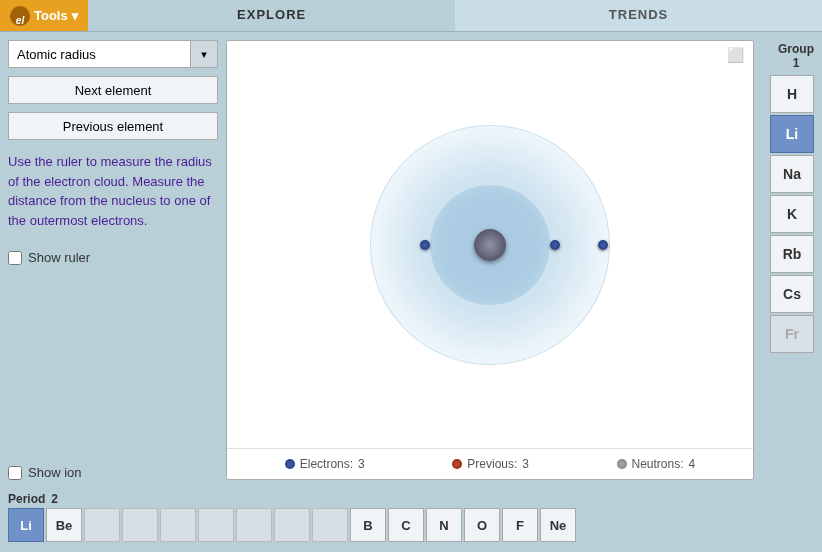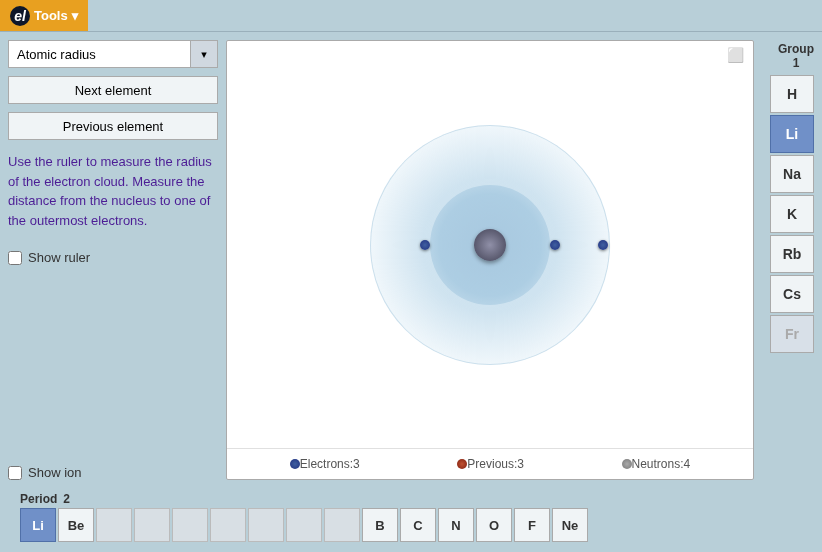--- a/index.html
+++ b/index.html
@@ -29,26 +29,26 @@
       padding: 0 10px;
       cursor: pointer;
       font-size: 13px;
       font-weight: bold;
       color: #fff;
       gap: 4px;
     }
     .tools-logo {
       width: 20px;
       height: 20px;
-      background: #0f172a;
-      border-radius: 50%;
-      display: flex;
-      align-items: center;
-      justify-content: center;
-      font-size: 14px;
+      background: #a16207;
+      border-radius: 50%;
+      display: flex;
+      align-items: flex-end;
+      justify-content: center;
+      font-size: 10px;
       color: white;
       font-style: italic;
       font-weight: bold;
     }
     .tab-area {
       display: flex;
       flex: 1;
       align-items: stretch;
     }
     .tab {
@@ -235,20 +235,21 @@
       align-items: center;
       justify-content: space-around;
       padding: 8px 14px;
       font-size: 12px;
       color: #555;
       border-top: 1px solid #e0e0e0;
     }
     .legend-item {
       display: flex;
       align-items: center;
+      gap: 5px;
     }
     .legend-dot {
       width: 10px;
       height: 10px;
       border-radius: 50%;
     }
     .legend-dot.electron-dot {
       background: radial-gradient(circle, #4060a0, #203080);
     }
     .legend-dot.proton-dot {
@@ -297,21 +298,21 @@
     .element-btn.disabled {
       background: #d8e0e8;
       color: #aaa;
       cursor: default;
     }
 
     
     .bottom-row {
       height: 64px;
       background: #b8cfd8;
-      padding: 4px 20px;
+      padding: 4px 8px;
       display: flex;
       flex-direction: column;
       gap: 2px;
     }
     .period-label {
       font-size: 12px;
       color: #333;
       font-weight: bold;
       display: flex;
       align-items: center;
@@ -359,20 +360,24 @@
 <body>
 
 <div class="top-bar">
   <button class="tools-btn">
     <div class="tools-logo">
       <span>el</span>
     </div>
     <span>Tools</span>
     <span>▾</span>
   </button>
+  <div class="tab-area">
+    <div class="tab active">EXPLORE</div>
+    <div class="tab">TRENDS</div>
+  </div>
 </div>
 
 <div class="main-layout">
 
   <div class="left-panel">
     <div class="dropdown-row">
       <select class="dropdown-select">
         <option>Atomic radius</option>
         <option>Ionization energy</option>
         <option>Electronegativity</option>

